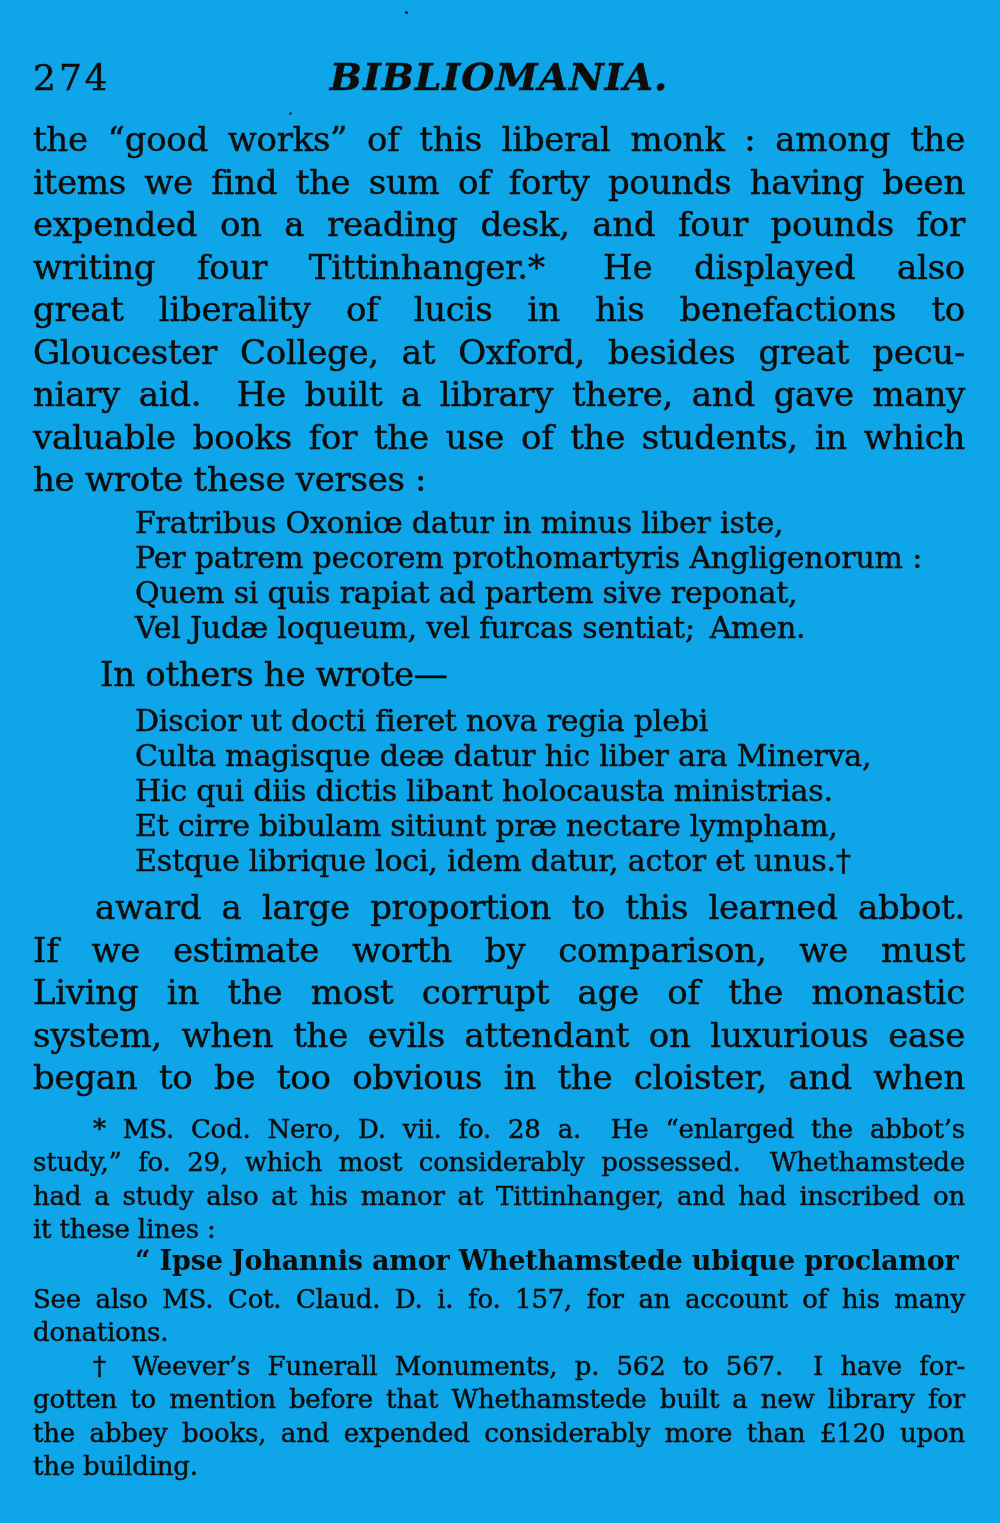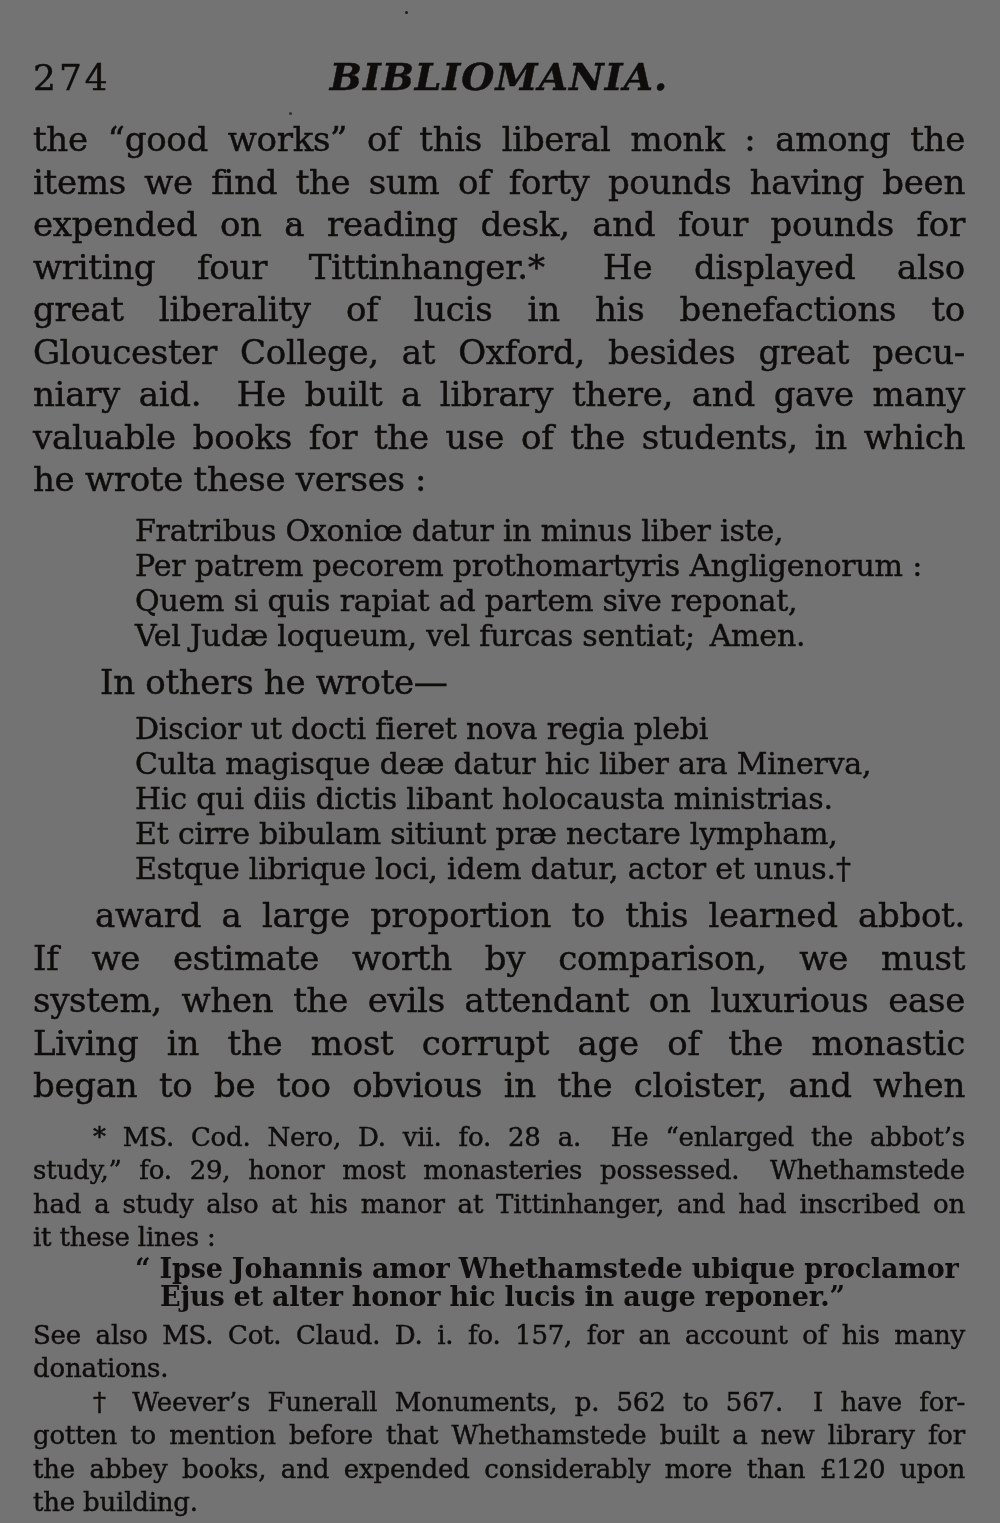--- a/index.html
+++ b/index.html
@@ -5,21 +5,21 @@
   html, body {
     margin: 0;
     padding: 0;
     background: #e8e8e8;
   }
   .page {
     position: relative;
     width: 1000px;
     height: 1523px;
     margin: 0;
-    background: #737373;
+    background: #0ea5e9;
     color: #0e0d0b;
     font-family: "DejaVu Serif", "Liberation Serif", serif;
     padding: 0 35px 0 33px;
     box-sizing: border-box;
     overflow: hidden;
     -webkit-text-stroke: 0.45px currentColor;
   }
 
   
   .header {
@@ -60,21 +60,21 @@
   .indent-first .line:first-child { text-indent: 62px; }
 
   .para1 { margin-top: 16px; }
 
   .verse {
     font-size: 30px;
     line-height: 35px;
     margin-left: 102px;
     letter-spacing: -0.2px;
   }
-  .verse1 { margin-top: 12px; }
+  .verse1 { margin-top: 4px; }
   .verse2 { margin-top: 8px; }
 
   .interjection {
     margin-top: 8px;
     padding-left: 67px;
     font-size: 34px;
     line-height: 42.5px;
   }
 
   .para2 { margin-top: 8px; }
@@ -145,36 +145,35 @@
       <div class="line">Discior ut docti fieret nova regia plebi</div>
       <div class="line">Culta magisque deæ datur hic liber ara Minerva,</div>
       <div class="line">Hic qui diis dictis libant holocausta ministrias.</div>
       <div class="line">Et cirre bibulam sitiunt præ nectare lympham,</div>
       <div class="line">Estque librique loci, idem datur, actor et unus.†</div>
     </div>
 
   <div class="body-text para2 justify justify-all indent-first">
       <div class="line">award a large proportion to this learned abbot.</div>
       <div class="line">If we estimate worth by comparison, we must</div>
+      <div class="line">Living in the most corrupt age of the monastic</div>
       <div class="line">system, when the evils attendant on luxurious ease</div>
-      <div class="line">Living in the most corrupt age of the monastic</div>
       <div class="line">began to be too obvious in the cloister, and when</div>
     </div>
 
   <div class="footnotes">
     <div class="fn1 justify">
         <div class="line">* MS. Cod. Nero, D. vii. fo. 28 a.  He “enlarged the abbot’s</div>
-        <div class="line">study,” fo. 29, honor most monasteries possessed.  Whethamstede</div>
+        <div class="line">study,” fo. 29, which most considerably possessed.  Whethamstede</div>
         <div class="line">had a study also at his manor at Tittinhanger, and had inscribed on</div>
         <div class="line">it these lines :</div>
       </div>
 
     <div class="fn-quote">
         <div class="line">“ Ipse Johannis amor Whethamstede ubique proclamor</div>
-        <div class="line">Ejus et alter honor hic lucis in auge reponer.”</div>
       </div>
 
     <div class="fn-cont justify">
         <div class="line">See also MS. Cot. Claud. D. i. fo. 157, for an account of his many</div>
         <div class="line">donations.</div>
       </div>
 
     <div class="fn2 justify">
         <div class="line">† Weever’s Funerall Monuments, p. 562 to 567.  I have for-</div>
         <div class="line">gotten to mention before that Whethamstede built a new library for</div>

